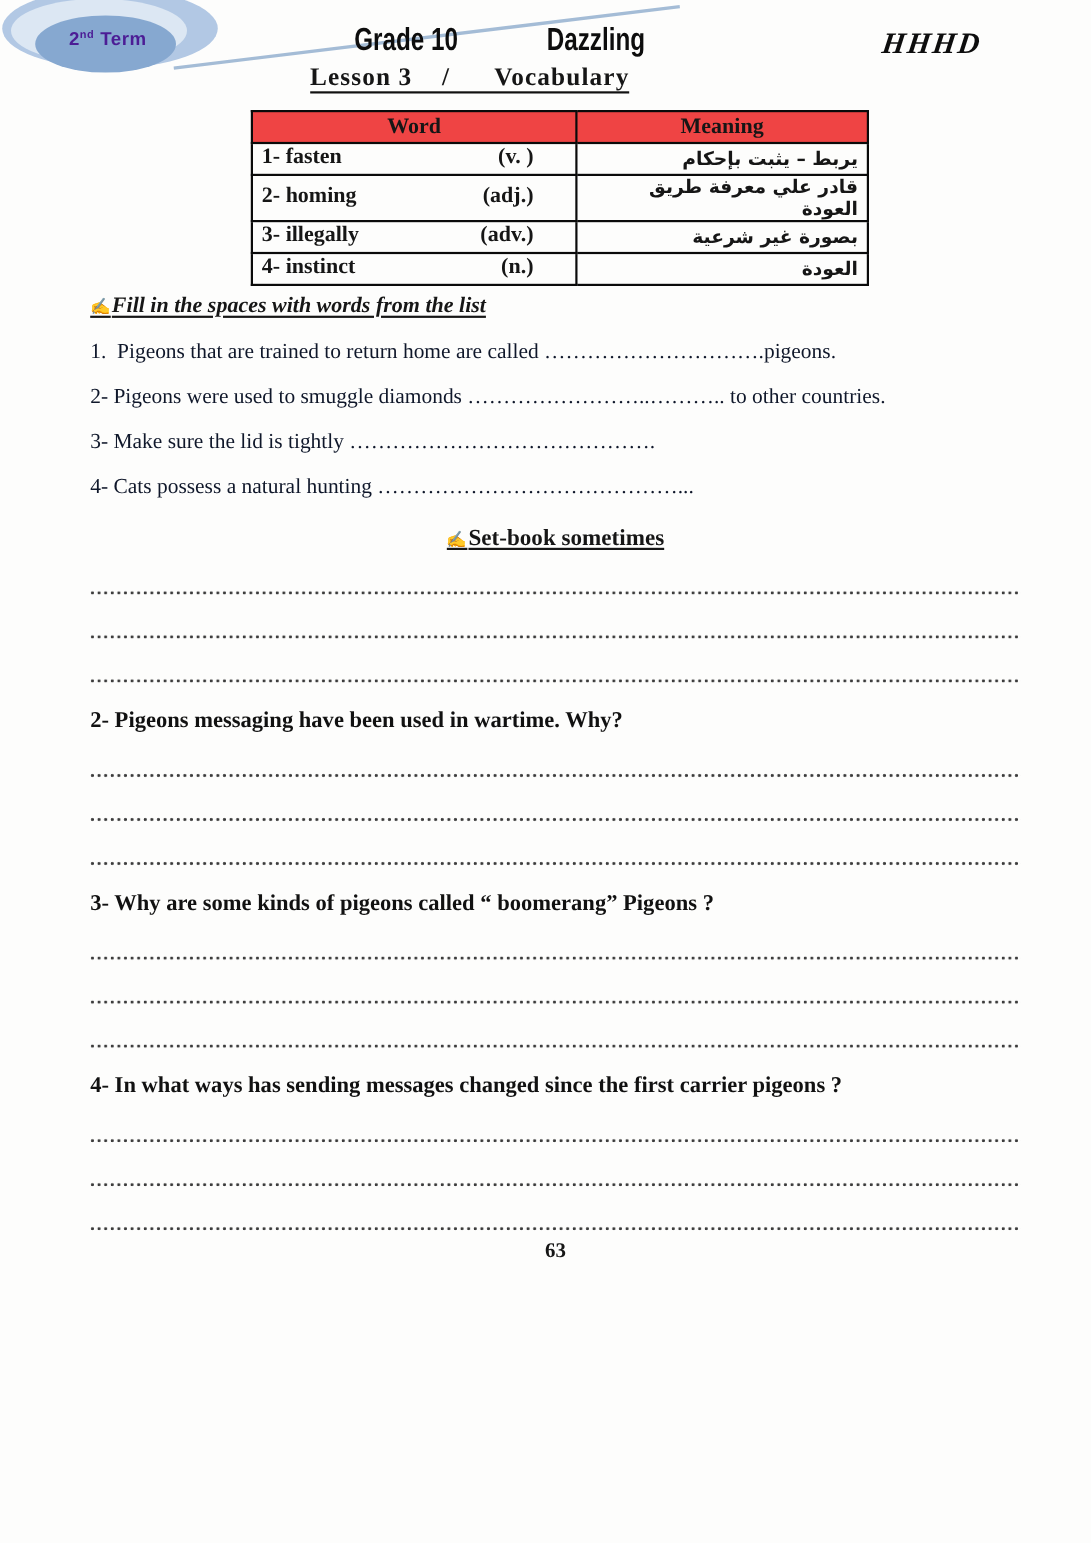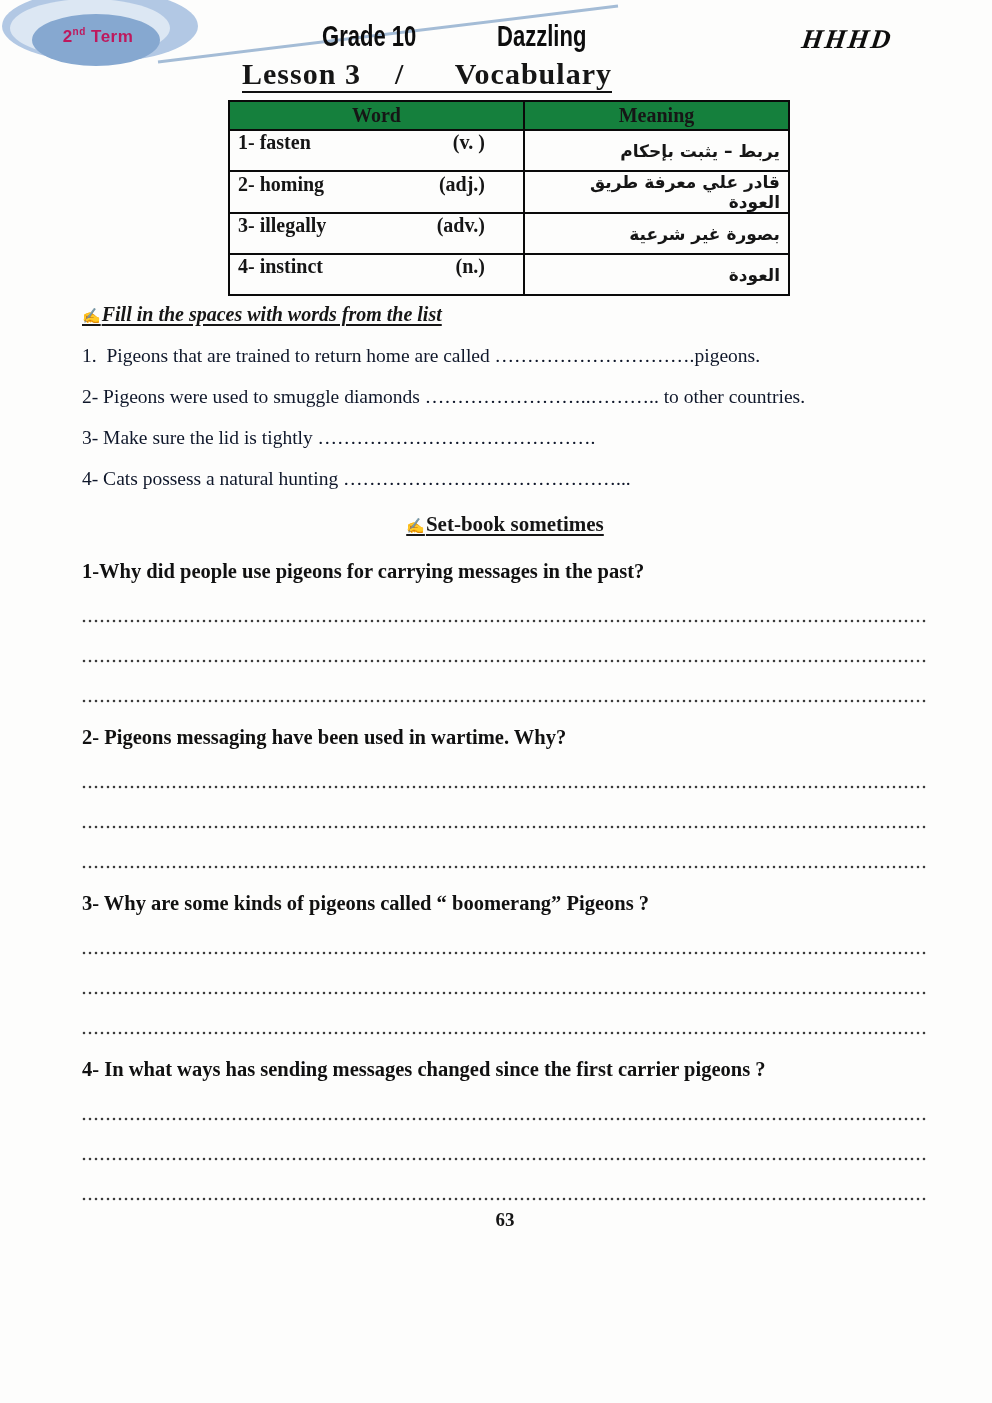--- a/index.html
+++ b/index.html
@@ -12,21 +12,21 @@
     overflow:hidden;
   }
 
   
   .header { position:absolute; top:0; left:0; width:992px; height:96px; }
   .badge-svg { position:absolute; top:0; left:0; }
   .badge-text {
     position:absolute; top:26px; left:34px; width:128px;
     text-align:center;
     font-family:"Liberation Sans", sans-serif;
-    font-weight:800; font-size:17px; color:#be185d;
+    font-weight:800; font-size:17px; color:#4c1d95;
     letter-spacing:.5px;
   }
   .badge-text sup { font-size:10px; }
   .title-grade, .title-book {
     position:absolute; top:20px;
     font-family:"Liberation Sans", sans-serif;
     font-weight:800; font-size:29px; color:#0d0d0d;
     transform:scaleX(.76); transform-origin:left center;
     letter-spacing:0;
   }
@@ -34,46 +34,46 @@
   .title-book  { left:497px; }
   .signature {
     position:absolute; top:24px; left:802px;
     font-family:"Liberation Serif", serif;
     font-style:italic; font-weight:700; font-size:27px;
     transform:skewX(-8deg); color:#0d0d0d; letter-spacing:2px;
   }
   .lesson-line {
     position:absolute; top:57px; left:0; width:854px;
     text-align:center;
-    font-weight:700; font-size:30px;
+    font-weight:700; font-size:23px;
     white-space:pre;
     letter-spacing:1px;
   }
   .lesson-line span { border-bottom:2.5px solid #111; padding-bottom:1px; }
 
   
   .main { position:absolute; top:100px; left:0; width:992px; padding:0 64px 0 82px; }
 
   
   table.vocab {
     border-collapse:collapse;
     margin-left:146px;
     width:562px;
     table-layout:fixed;
   }
   table.vocab td, table.vocab th { border:2.5px solid #0a0a0a; }
   th.h-word, th.h-meaning {
-    background:#15803d;
+    background:#ef4444;
     font-family:"Liberation Serif", serif;
     font-weight:700; font-size:20px;
     height:29px; text-align:center;
   }
   th.h-word { width:295px; }
   td.c-word {
-    height:29px; padding:0 10px 16px 8px;
+    height:29px; padding:0 10px 4px 8px;
     font-weight:700; font-size:20px;
   }
   td.c-word .w-inner { display:flex; justify-content:space-between; align-items:center; }
   td.c-word .pos { margin-right:28px; }
   td.c-meaning {
     direction:rtl; text-align:right;
     padding:0 8px;
     font-weight:700; font-size:17px;
     font-family:"DejaVu Sans", sans-serif;
   }
@@ -196,21 +196,20 @@
 
 
   <div class="sentence">1.  Pigeons that are trained to return home are called ………………………….pigeons.</div>
   <div class="sentence">2- Pigeons were used to smuggle diamonds ……………………..……….. to other countries.</div>
   <div class="sentence">3- Make sure the lid is tightly …………………………………….</div>
   <div class="sentence">4- Cats possess a natural hunting ……………………………………...</div>
 
   <div class="setbook-heading"><span class="pen-icon">✍</span><span>Set-book sometimes</span></div>
 
   <div class="q-block">
-    <div class="question">1-Why did people use pigeons for carrying messages in the past?</div>
     <div class="dotline"></div>
     <div class="dotline"></div>
     <div class="dotline"></div>
   </div>
 
   <div class="q-block">
     <div class="question">2- Pigeons messaging have been used in wartime. Why?</div>
     <div class="dotline"></div>
     <div class="dotline"></div>
     <div class="dotline"></div>

